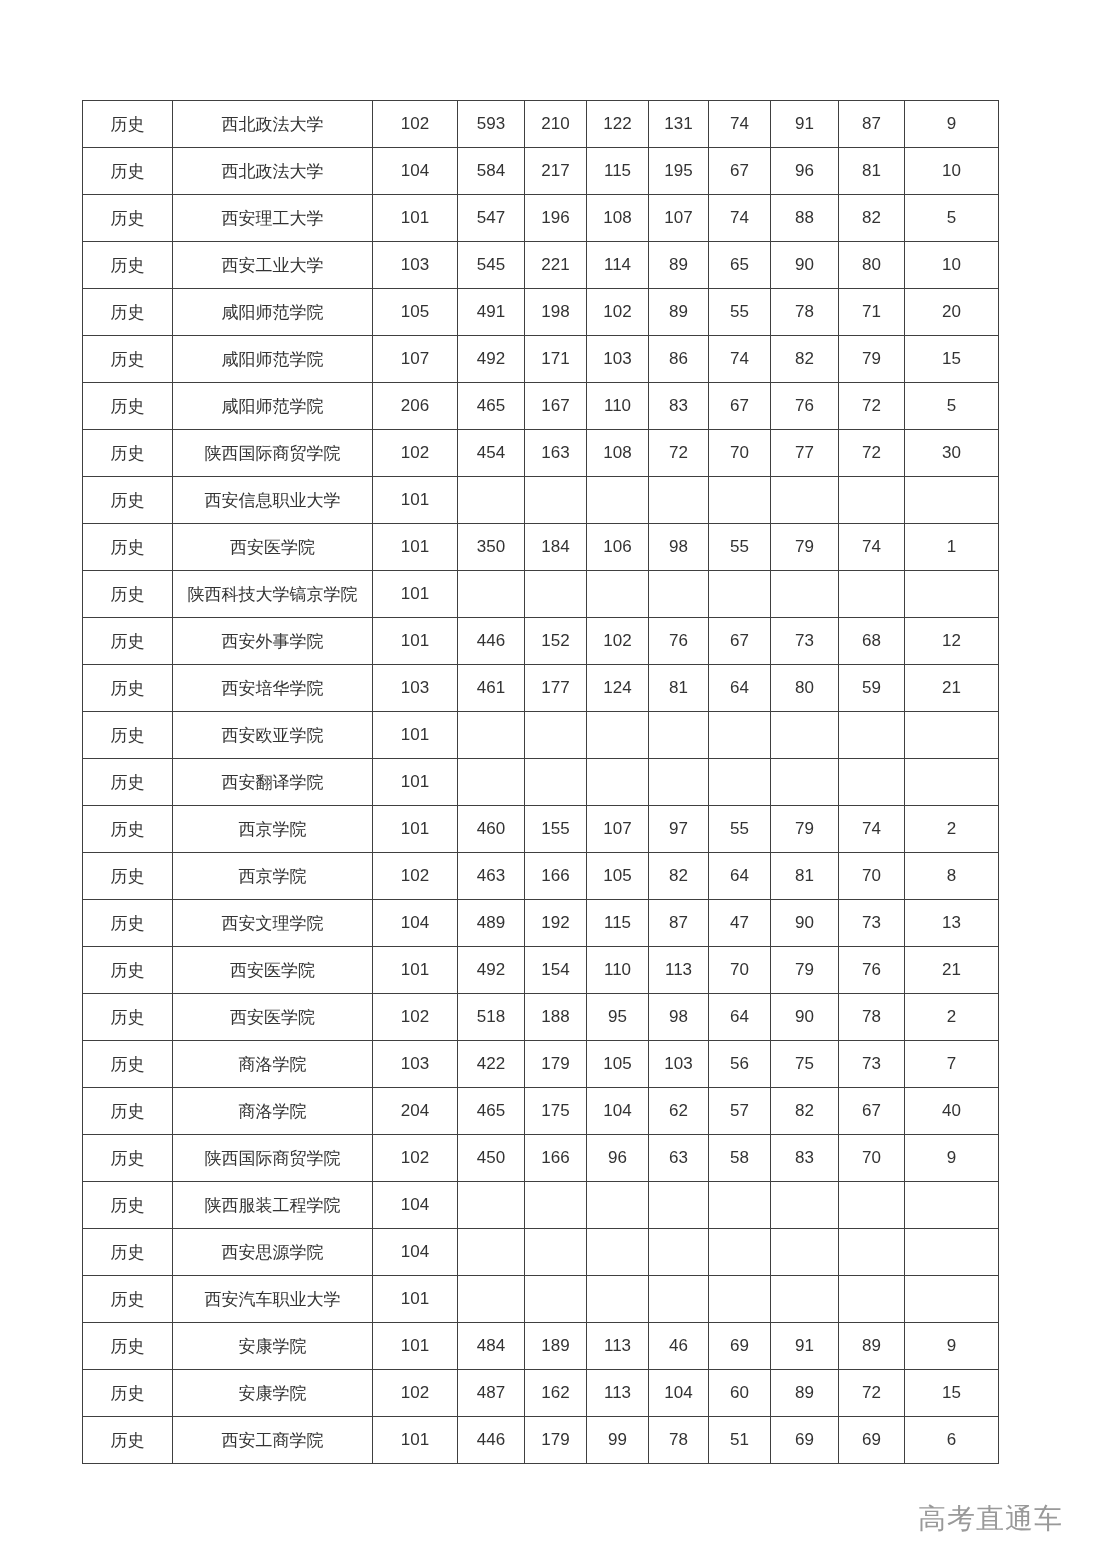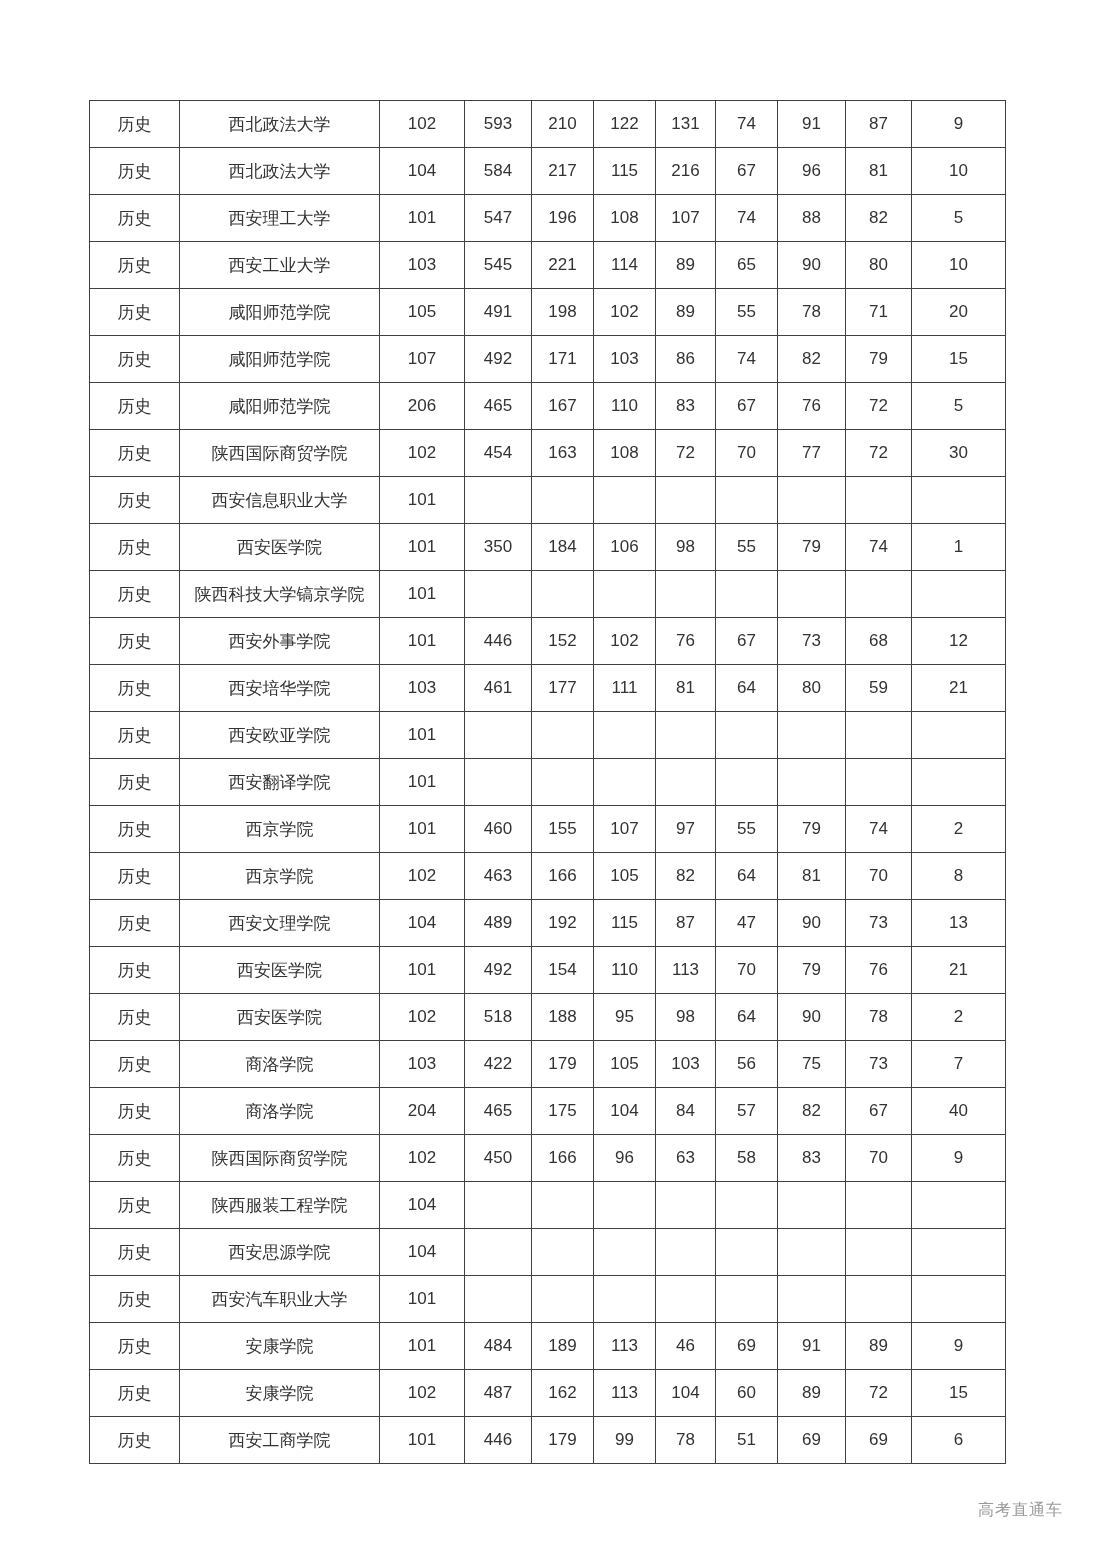--- a/index.html
+++ b/index.html
@@ -11,42 +11,42 @@
     font-family: "Liberation Sans", "DejaVu Sans", sans-serif;
     overflow: hidden;
   }
   .page {
     position: absolute;
     inset: 0;
     background: #ffffff;
   }
   table.score-table {
     position: absolute;
-    left: 89px;
+    left: 82px;
     top: 100px;
     width: 916px;
     border-collapse: collapse;
     table-layout: fixed;
   }
   table.score-table td {
     border: 1px solid #404040;
     height: 47px;
     text-align: center;
     vertical-align: middle;
     font-size: 17px;
     color: #333333;
     padding: 0 4px;
     overflow: hidden;
     white-space: nowrap;
   }
   .watermark {
     position: absolute;
     top: 1500px;
     right: 39px;
-    font-size: 16px;
+    font-size: 28px;
     color: #999999;
     letter-spacing: 1px;
   }
 </style>
 </head>
 <body>
 
 <div class="page">
 
   <table class="score-table">
@@ -77,21 +77,21 @@
           <td>87</td>
           <td>9</td>
         </tr>
         <tr>
           <td>历史</td>
           <td>西北政法大学</td>
           <td>104</td>
           <td>584</td>
           <td>217</td>
           <td>115</td>
-          <td>216</td>
+          <td>195</td>
           <td>67</td>
           <td>96</td>
           <td>81</td>
           <td>10</td>
         </tr>
         <tr>
           <td>历史</td>
           <td>西安理工大学</td>
           <td>101</td>
           <td>547</td>
@@ -219,21 +219,21 @@
           <td>73</td>
           <td>68</td>
           <td>12</td>
         </tr>
         <tr>
           <td>历史</td>
           <td>西安培华学院</td>
           <td>103</td>
           <td>461</td>
           <td>177</td>
-          <td>111</td>
+          <td>124</td>
           <td>81</td>
           <td>64</td>
           <td>80</td>
           <td>59</td>
           <td>21</td>
         </tr>
         <tr>
           <td>历史</td>
           <td>西安欧亚学院</td>
           <td>101</td>
@@ -337,21 +337,21 @@
           <td>73</td>
           <td>7</td>
         </tr>
         <tr>
           <td>历史</td>
           <td>商洛学院</td>
           <td>204</td>
           <td>465</td>
           <td>175</td>
           <td>104</td>
-          <td>84</td>
+          <td>62</td>
           <td>57</td>
           <td>82</td>
           <td>67</td>
           <td>40</td>
         </tr>
         <tr>
           <td>历史</td>
           <td>陕西国际商贸学院</td>
           <td>102</td>
           <td>450</td>

